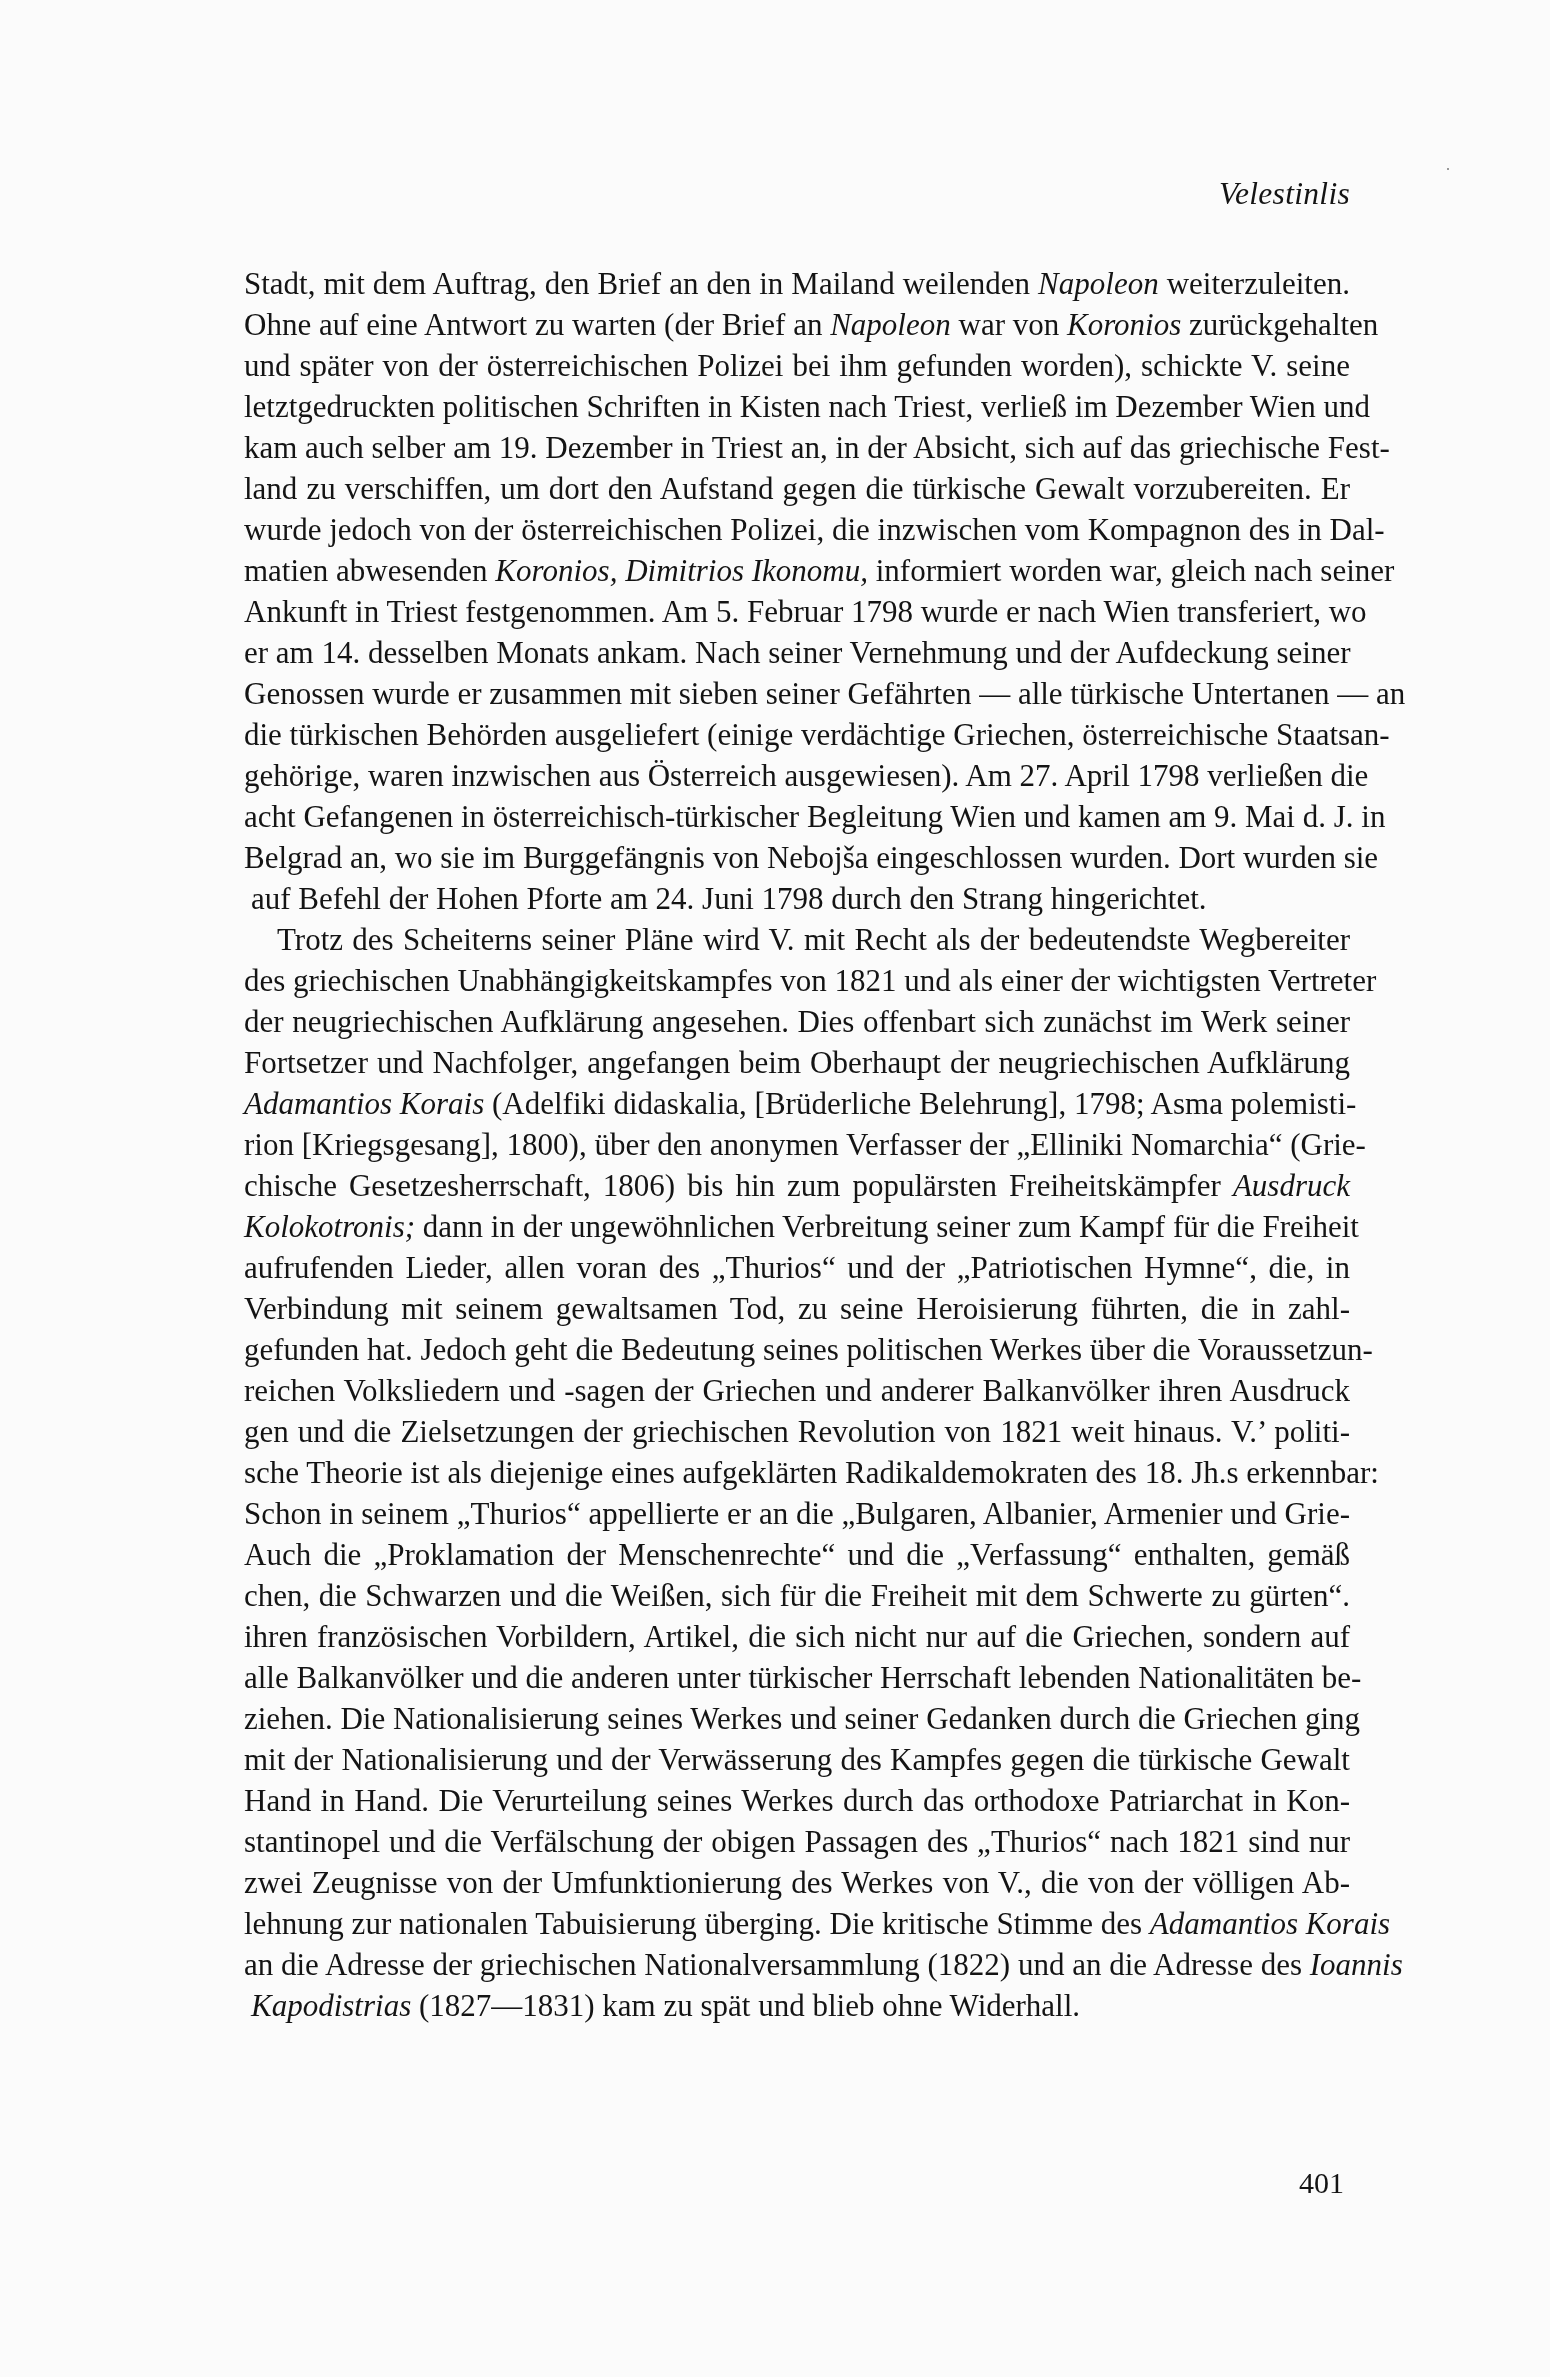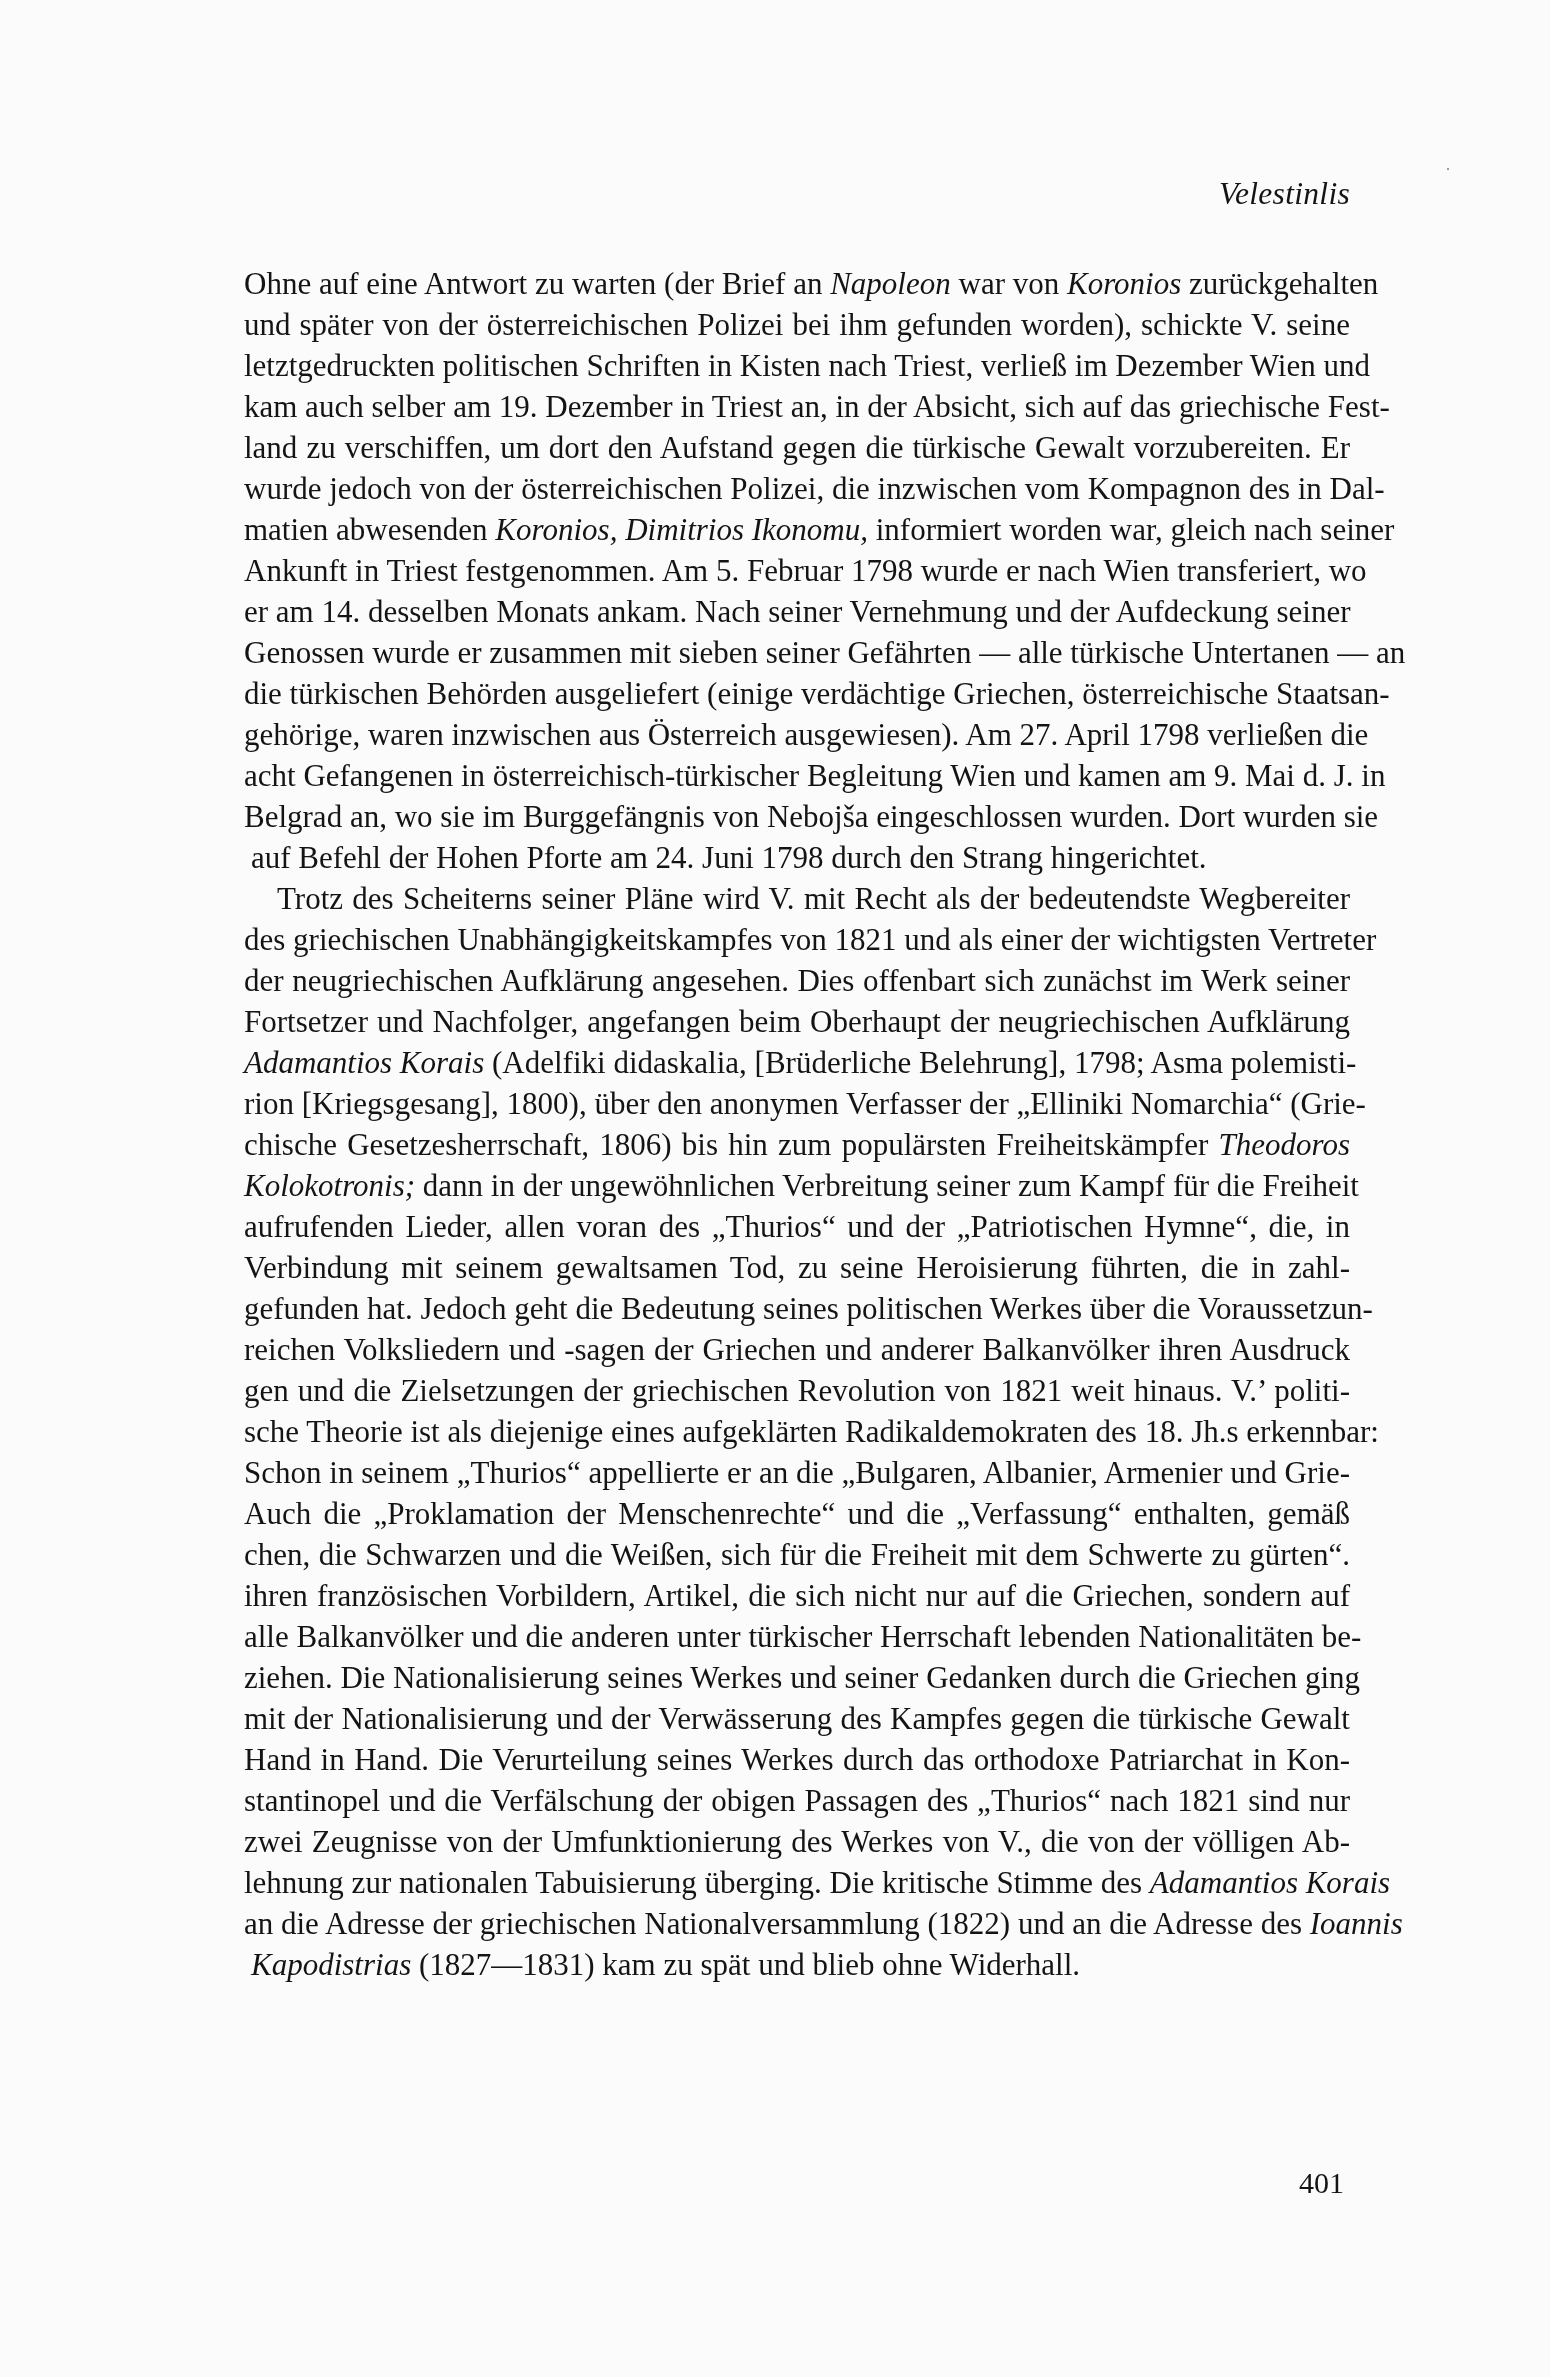--- a/index.html
+++ b/index.html
@@ -50,20 +50,21 @@
   }
 </style>
 </head>
 <body>
 
 <div class="scan-dot"></div>
 
 <div class="running-header">Velestinlis</div>
 
 <div class="text-block" id="text-block">
+    <span class="line"><span>Stadt, mit dem Auftrag, den Brief an den in Mailand weilenden </span><span class="seg-i">Napoleon</span><span> weiterzuleiten.</span></span>
     <span class="line"><span>Ohne auf eine Antwort zu warten (der Brief an </span><span class="seg-i">Napoleon</span><span> war von </span><span class="seg-i">Koronios</span><span> zurückgehalten</span></span>
     <span class="line"><span>und später von der österreichischen Polizei bei ihm gefunden worden), schickte V. seine</span></span>
     <span class="line"><span>letztgedruckten politischen Schriften in Kisten nach Triest, verließ im Dezember Wien und</span></span>
     <span class="line"><span>kam auch selber am 19. Dezember in Triest an, in der Absicht, sich auf das griechische Fest-</span></span>
     <span class="line"><span>land zu verschiffen, um dort den Aufstand gegen die türkische Gewalt vorzubereiten. Er</span></span>
     <span class="line"><span>wurde jedoch von der österreichischen Polizei, die inzwischen vom Kompagnon des in Dal-</span></span>
     <span class="line"><span>matien abwesenden </span><span class="seg-i">Koronios, Dimitrios Ikonomu,</span><span> informiert worden war, gleich nach seiner</span></span>
     <span class="line"><span>Ankunft in Triest festgenommen. Am 5. Februar 1798 wurde er nach Wien transferiert, wo</span></span>
     <span class="line"><span>er am 14. desselben Monats ankam. Nach seiner Vernehmung und der Aufdeckung seiner</span></span>
     <span class="line"><span>Genossen wurde er zusammen mit sieben seiner Gefährten — alle türkische Untertanen — an</span></span>
@@ -71,21 +72,21 @@
     <span class="line"><span>gehörige, waren inzwischen aus Österreich ausgewiesen). Am 27. April 1798 verließen die</span></span>
     <span class="line"><span>acht Gefangenen in österreichisch-türkischer Begleitung Wien und kamen am 9. Mai d. J. in</span></span>
     <span class="line"><span>Belgrad an, wo sie im Burggefängnis von Nebojša eingeschlossen wurden. Dort wurden sie</span></span>
     <span class="line last"><span>auf Befehl der Hohen Pforte am 24. Juni 1798 durch den Strang hingerichtet.</span></span>
     <span class="line indent"><span>Trotz des Scheiterns seiner Pläne wird V. mit Recht als der bedeutendste Wegbereiter</span></span>
     <span class="line"><span>des griechischen Unabhängigkeitskampfes von 1821 und als einer der wichtigsten Vertreter</span></span>
     <span class="line"><span>der neugriechischen Aufklärung angesehen. Dies offenbart sich zunächst im Werk seiner</span></span>
     <span class="line"><span>Fortsetzer und Nachfolger, angefangen beim Oberhaupt der neugriechischen Aufklärung</span></span>
     <span class="line"><span class="seg-i">Adamantios Korais</span><span> (Adelfiki didaskalia, [Brüderliche Belehrung], 1798; Asma polemisti-</span></span>
     <span class="line"><span>rion [Kriegsgesang], 1800), über den anonymen Verfasser der „Elliniki Nomarchia“ (Grie-</span></span>
-    <span class="line"><span>chische Gesetzesherrschaft, 1806) bis hin zum populärsten Freiheitskämpfer </span><span class="seg-i">Theodoros</span></span>
+    <span class="line"><span>chische Gesetzesherrschaft, 1806) bis hin zum populärsten Freiheitskämpfer </span><span class="seg-i">Ausdruck</span></span>
     <span class="line"><span class="seg-i">Kolokotronis;</span><span> dann in der ungewöhnlichen Verbreitung seiner zum Kampf für die Freiheit</span></span>
     <span class="line"><span>aufrufenden Lieder, allen voran des „Thurios“ und der „Patriotischen Hymne“, die, in</span></span>
     <span class="line"><span>Verbindung mit seinem gewaltsamen Tod, zu seine Heroisierung führten, die in zahl-</span></span>
     <span class="line"><span>gefunden hat. Jedoch geht die Bedeutung seines politischen Werkes über die Voraussetzun-</span></span>
     <span class="line"><span>reichen Volksliedern und -sagen der Griechen und anderer Balkanvölker ihren Ausdruck</span></span>
     <span class="line"><span>gen und die Zielsetzungen der griechischen Revolution von 1821 weit hinaus. V.’ politi-</span></span>
     <span class="line"><span>sche Theorie ist als diejenige eines aufgeklärten Radikaldemokraten des 18. Jh.s erkennbar:</span></span>
     <span class="line"><span>Schon in seinem „Thurios“ appellierte er an die „Bulgaren, Albanier, Armenier und Grie-</span></span>
     <span class="line"><span>Auch die „Proklamation der Menschenrechte“ und die „Verfassung“ enthalten, gemäß</span></span>
     <span class="line"><span>chen, die Schwarzen und die Weißen, sich für die Freiheit mit dem Schwerte zu gürten“.</span></span>

